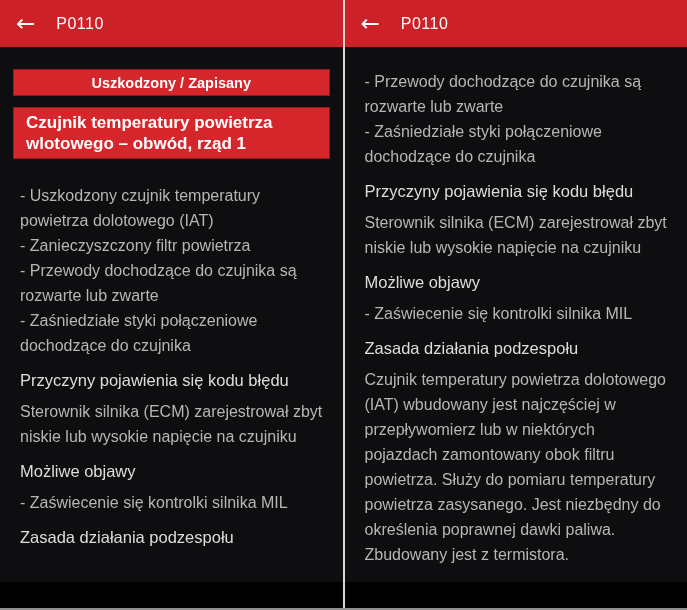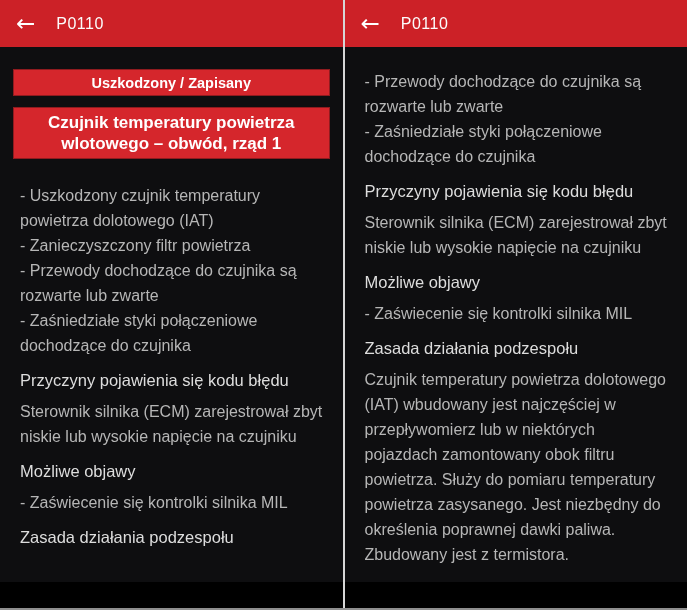--- a/index.html
+++ b/index.html
@@ -70,21 +70,20 @@
   .dtc {
     background: var(--button-red, #d5262c);
     border: 1px solid var(--button-border, #8f1b1f);
     box-sizing: border-box;
     margin: 0 -7px 24px -7px;
     min-height: 50px;
     padding: 4px 12px;
     display: flex;
     align-items: center;
     justify-content: center;
-    text-align: center;
     color: #ffffff;
     font-weight: bold;
     font-size: 17px;
     line-height: 21px;
   }
   .sec-h {
     color: var(--heading, #dddddd);
     font-weight: normal;
     font-size: 16.5px;
     line-height: 21px;

